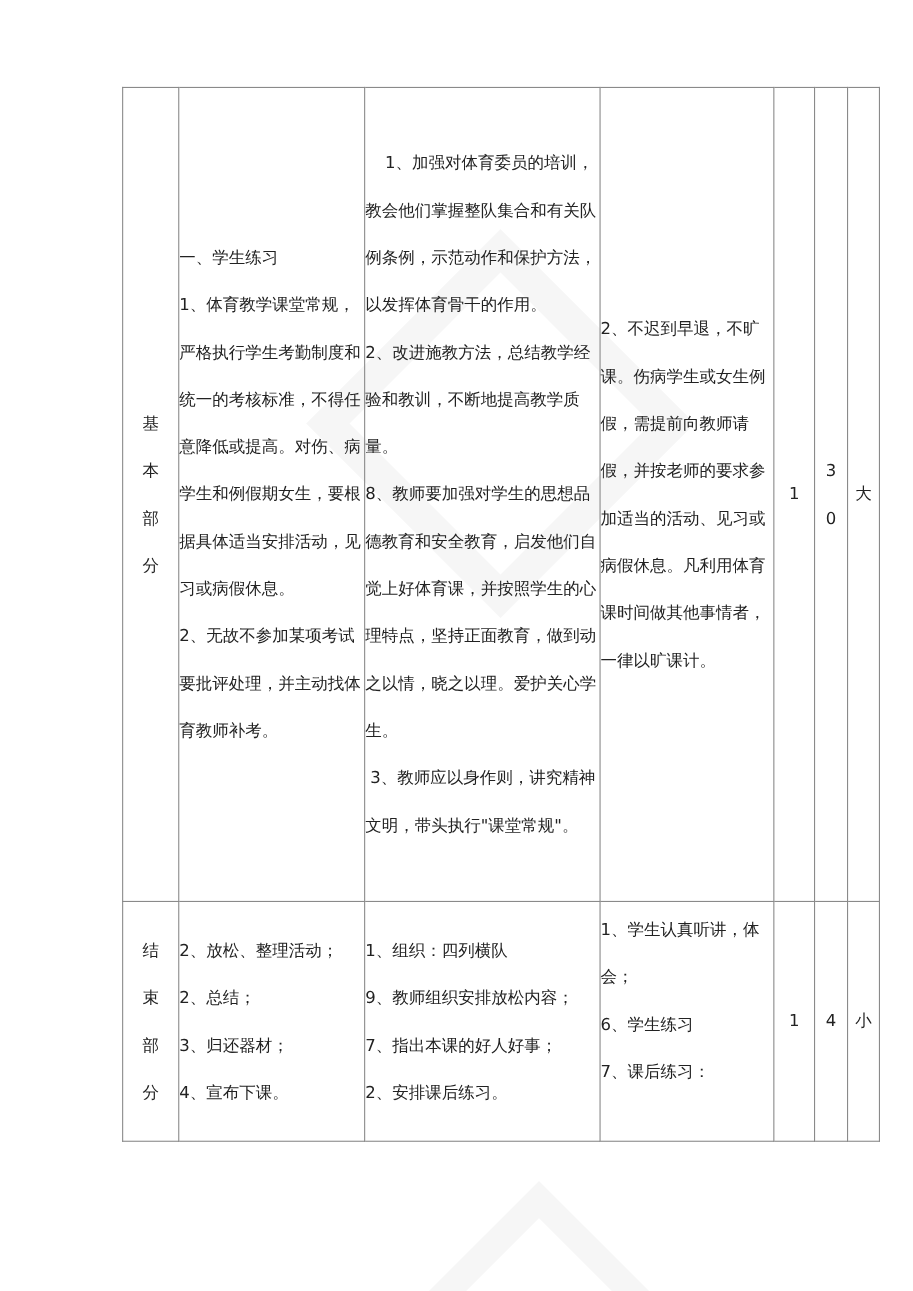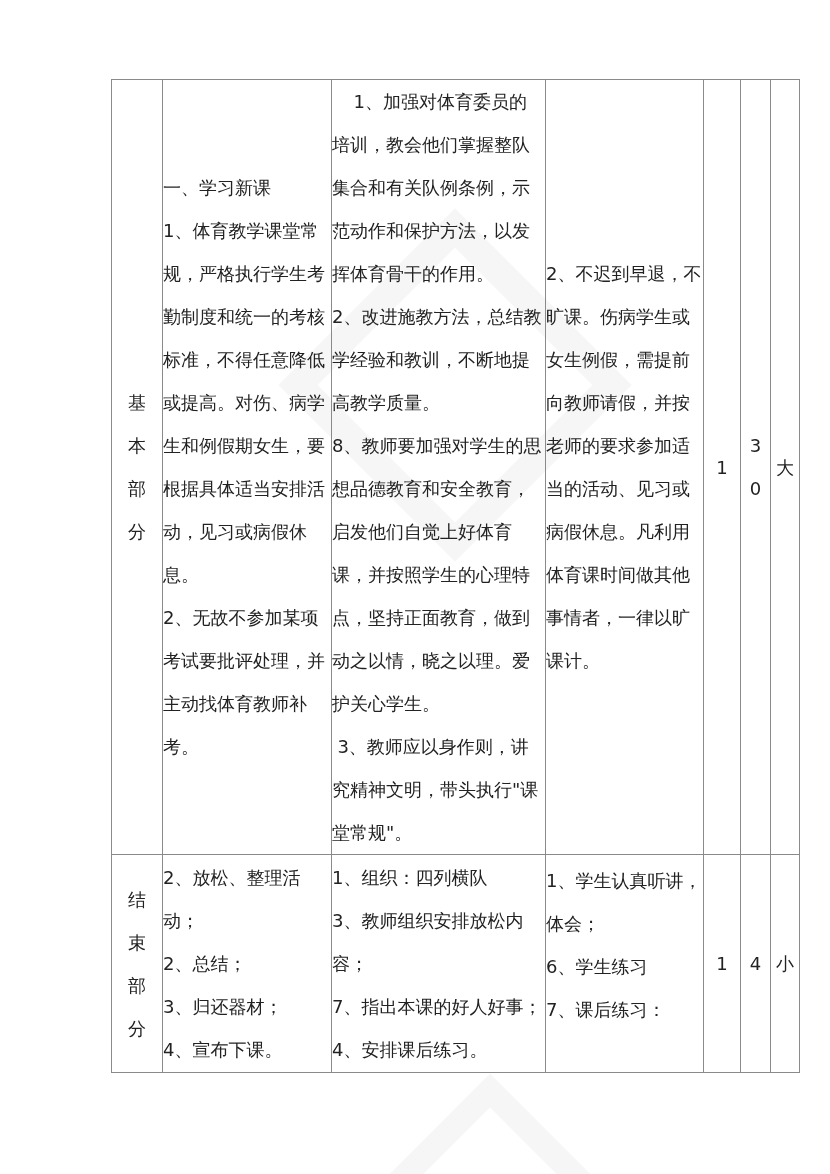--- a/index.html
+++ b/index.html
@@ -6,21 +6,21 @@
   body { width: 830px; height: 1174px; position: relative; overflow: hidden;
          font-family: "DejaVu Sans", "Liberation Sans", sans-serif; color: #222; }
   .watermark { position: absolute; pointer-events: none; }
   .wm1 { left: 330px; top: 260px; width: 250px; height: 250px; transform: rotate(45deg);
          border: 28px solid rgba(0,0,0,0.035); box-sizing: border-box; }
   .wm2 { left: 390px; top: 1115px; width: 200px; height: 200px; transform: rotate(45deg);
          border: 24px solid rgba(0,0,0,0.035); box-sizing: border-box; }
   table.plan { position: absolute; left: 111px; top: 79px; border-collapse: collapse;
                table-layout: fixed; width: 689px; }
   table.plan td { border: 1.5px solid #8a8a8a; vertical-align: middle; padding: 0;
-                  font-size: 18px; line-height: 43px; }
+                  font-size: 15px; line-height: 43px; }
   .c1 { width: 51px; text-align: center; }
   .c2 { width: 169px; }
   .c3 { width: 214px; }
   .c4 { width: 158px; }
   .c5 { width: 37px; text-align: center; }
   .c6 { width: 30px; text-align: center; }
   .c7 { width: 29px; text-align: center; }
   .vlabel span { display: block; line-height: 43px; }
   .txt { padding: 0 6px 0 8px; }
   .txt p { margin: 0; }
@@ -48,21 +48,21 @@
   </colgroup>
   <tbody>
       <tr class="row-basic">
     <td class="c1 vlabel">
       <span>基</span>
       <span>本</span>
       <span>部</span>
       <span>分</span>
     </td>
     <td class="c2 txt" style="padding-top:0;">
-      <p>一、学习新课</p>
+      <p>一、学生练习</p>
       <p>1、体育教学课堂常规，严格执行学生考勤制度和统一的考核标准，不得任意降低或提高。对伤、病学生和例假期女生，要根据具体适当安排活动，见习或病假休息。</p>
       <p>2、无故不参加某项考试要批评处理，并主动找体育教师补考。</p>
     </td>
     <td class="c3 txt">
       <p class="indent">1、加强对体育委员的培训，教会他们掌握整队集合和有关队例条例，示范动作和保护方法，以发挥体育骨干的作用。</p>
       <p>2、改进施教方法，总结教学经验和教训，不断地提高教学质量。</p>
       <p>8、教师要加强对学生的思想品德教育和安全教育，启发他们自觉上好体育课，并按照学生的心理特点，坚持正面教育，做到动之以情，晓之以理。爱护关心学生。</p>
       <p class="indent-sm">3、教师应以身作则，讲究精神文明，带头执行"课堂常规"。</p>
     </td>
     <td class="c4 txt">
@@ -83,23 +83,23 @@
       <span>分</span>
     </td>
     <td class="c2 txt">
       <p>2、放松、整理活动；</p>
       <p>2、总结；</p>
       <p>3、归还器材；</p>
       <p>4、宣布下课。</p>
     </td>
     <td class="c3 txt">
       <p>1、组织：四列横队</p>
-      <p>3、教师组织安排放松内容；</p>
+      <p>9、教师组织安排放松内容；</p>
       <p>7、指出本课的好人好事；</p>
-      <p>4、安排课后练习。</p>
+      <p>2、安排课后练习。</p>
     </td>
     <td class="c4 txt" style="vertical-align:top;padding-top:4px;">
       <p>1、学生认真听讲，体会；</p>
       <p>6、学生练习</p>
       <p>7、课后练习：</p>
     </td>
     <td class="c5">1</td>
     <td class="c6 num-stack">
       <span>4</span>
     </td>

